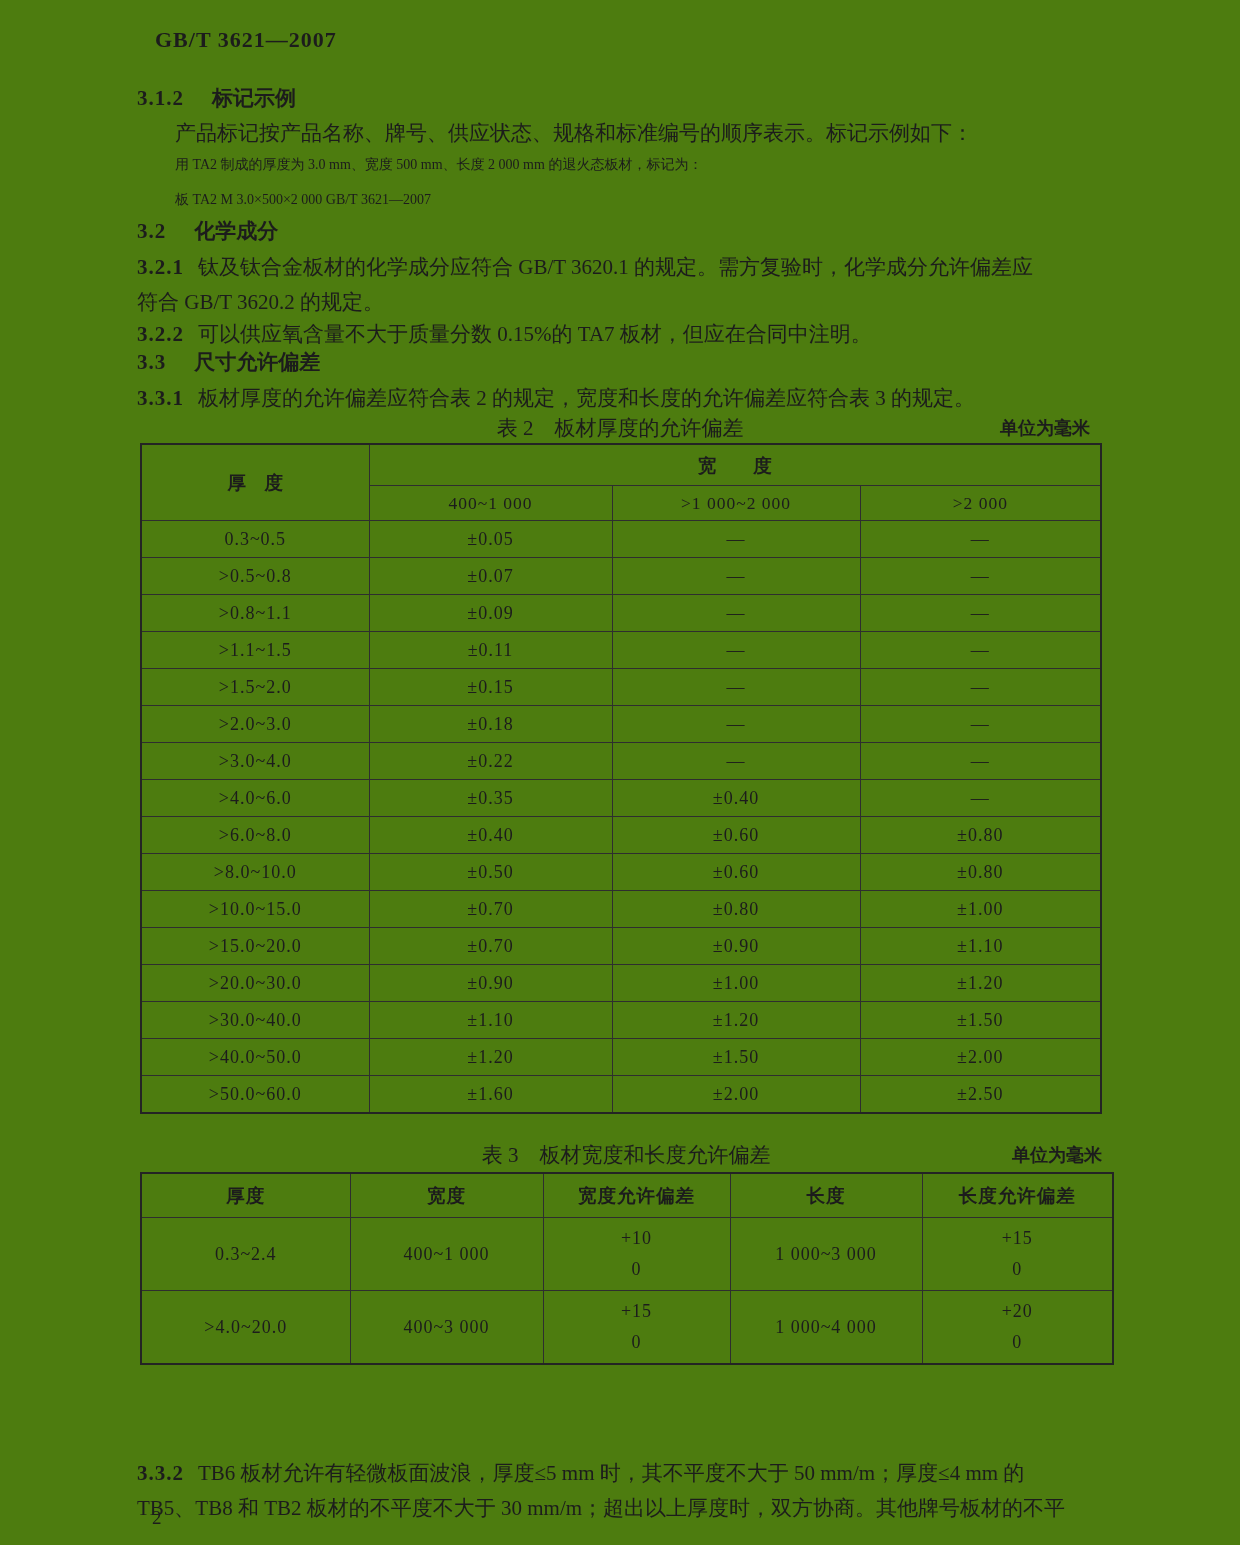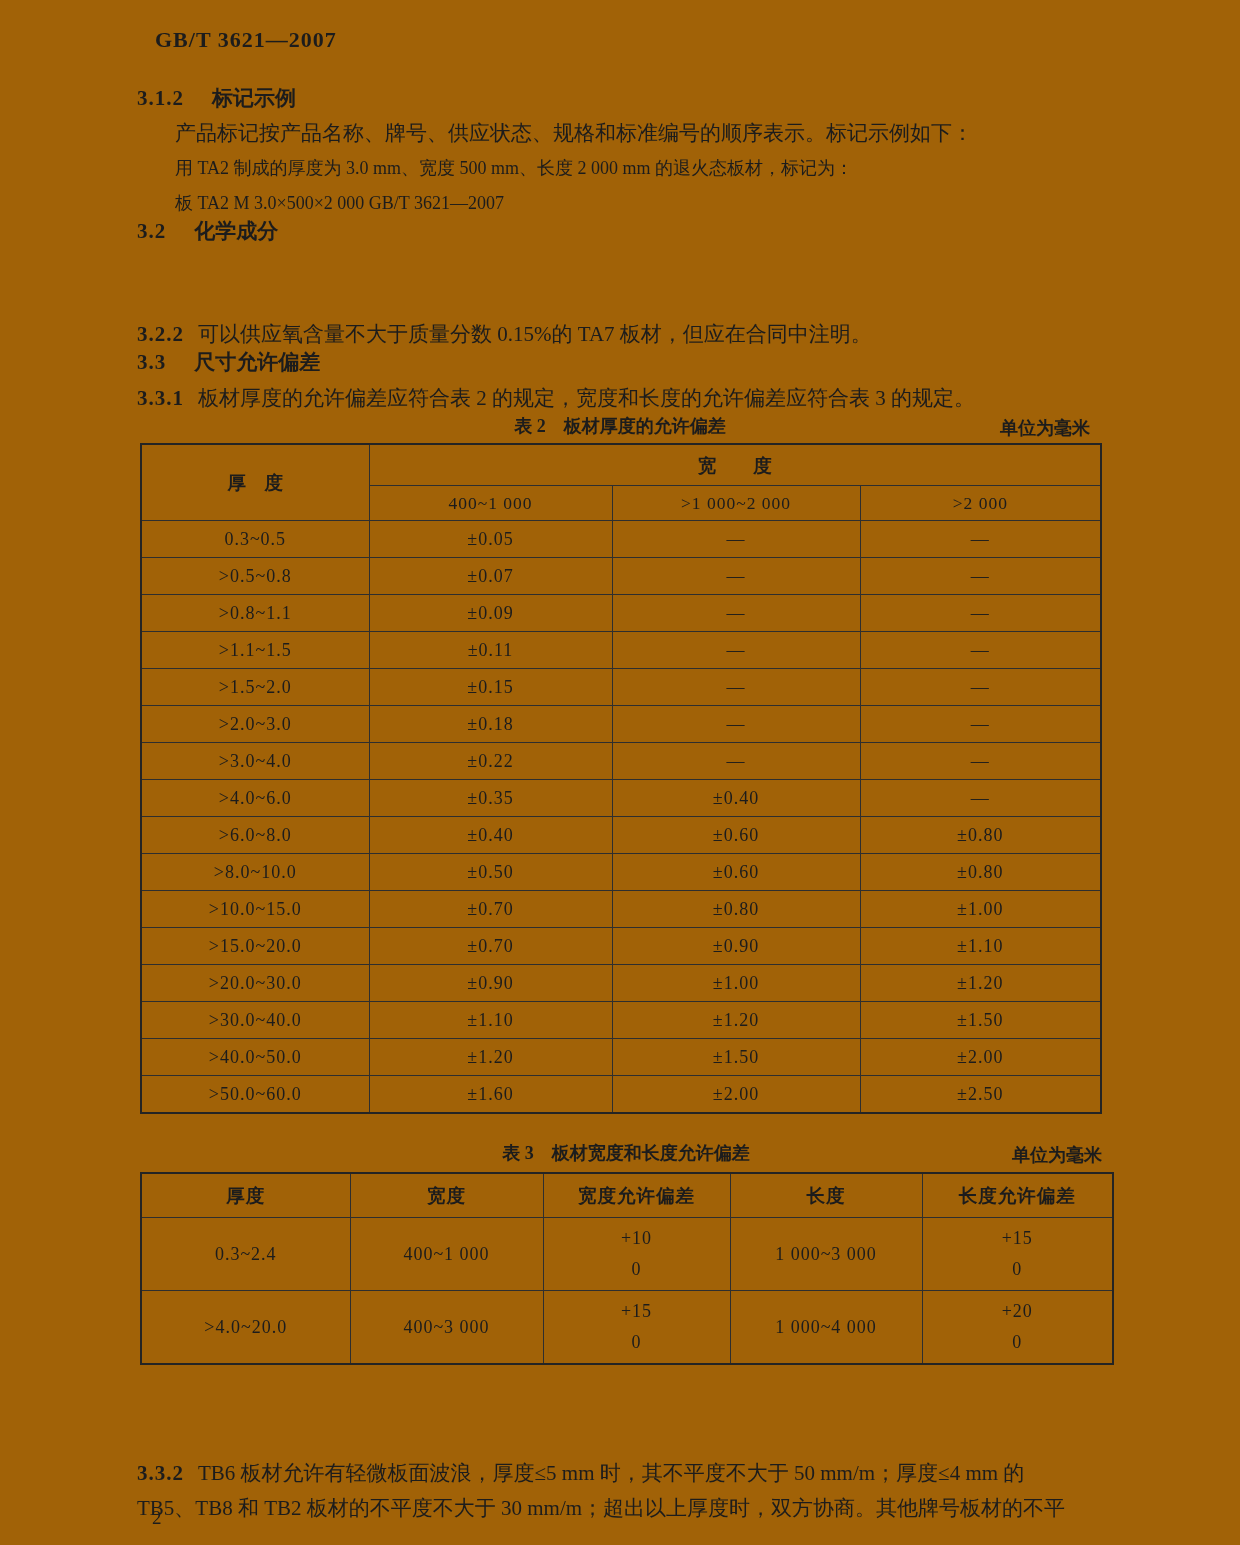--- a/index.html
+++ b/index.html
@@ -1,30 +1,30 @@
 <!DOCTYPE html>
 <html><head>
 <meta charset="utf-8">
 <style>
   html,body{margin:0;padding:0;background:#e8e8e8;}
   .page{
     position:relative;width:1240px;height:1545px;
-    background:#a16207;color:#1c1c1c;overflow:hidden;
+    background:#4d7c0f;color:#1c1c1c;overflow:hidden;
     font-family:"Liberation Serif","DejaVu Serif",serif;
   }
   .abs{position:absolute;}
   .std-num{font-size:22px;font-weight:bold;letter-spacing:1px;}
   .h{font-size:21px;font-weight:bold;}
   .h .num{margin-right:28px;letter-spacing:1px;}
   .clause{font-size:21px;line-height:35px;}
   .clause .num{font-weight:bold;margin-right:14px;letter-spacing:1px;}
   .body-line{font-size:21px;font-family:Liberation Serif, serif;}
-  .small-line{font-size:18px;}
+  .small-line{font-size:14px;}
   .cap-row{text-align:center;}
-  .cap{font-weight:bold;font-size:18px;text-align:center;}
+  .cap{font-weight:normal;font-size:21px;text-align:center;}
   .unit{position:absolute;right:10px;top:2px;font-size:18px;font-weight:bold;}
   table.tbl{border-collapse:collapse;table-layout:fixed;border:2.5px solid #242424;}
   table.tbl th,table.tbl td{
     border:1.5px solid #2e2e2e;text-align:center;vertical-align:middle;
     padding:0;font-weight:normal;
   }
   #table2 thead tr.grp th{height:40px;font-weight:bold;font-size:18.5px;}
   #table2 thead tr.rng th{height:34px;font-size:17.5px;letter-spacing:1px;}
   #table2 th.thk{font-weight:bold;font-size:18.5px;margin-left:27px;}
   #table2 tbody td{height:36px;font-size:18px;letter-spacing:1px;}
@@ -47,20 +47,24 @@
   <div class="abs body-line" style="left:175px;top:119px">产品标记按产品名称、牌号、供应状态、规格和标准编号的顺序表示。标记示例如下：</div>
 
   <div class="abs small-line" style="left:175px;top:156px">用 TA2 制成的厚度为 3.0 mm、宽度 500 mm、长度 2 000 mm 的退火态板材，标记为：</div>
 
   <div class="abs small-line" style="left:175px;top:191px">板 TA2 M 3.0×500×2 000 GB/T 3621—2007</div>
 
   <div class="abs h" style="left:137px;top:217px">
     <span class="num">3.2</span><span>化学成分</span>
   </div>
 
+  <div class="abs clause" style="left:137px;top:250px;width:990px">
+    <div><span class="num">3.2.1</span><span>钛及钛合金板材的化学成分应符合 GB/T 3620.1 的规定。需方复验时，化学成分允许偏差应</span></div>
+    <div>符合 GB/T 3620.2 的规定。</div>
+  </div>
 
   <div class="abs clause" style="left:137px;top:317px">
     <span class="num">3.2.2</span><span>可以供应氧含量不大于质量分数 0.15%的 TA7 板材，但应在合同中注明。</span>
   </div>
 
   <div class="abs h" style="left:137px;top:348px">
     <span class="num">3.3</span><span>尺寸允许偏差</span>
   </div>
 
   <div class="abs clause" style="left:137px;top:381px">

